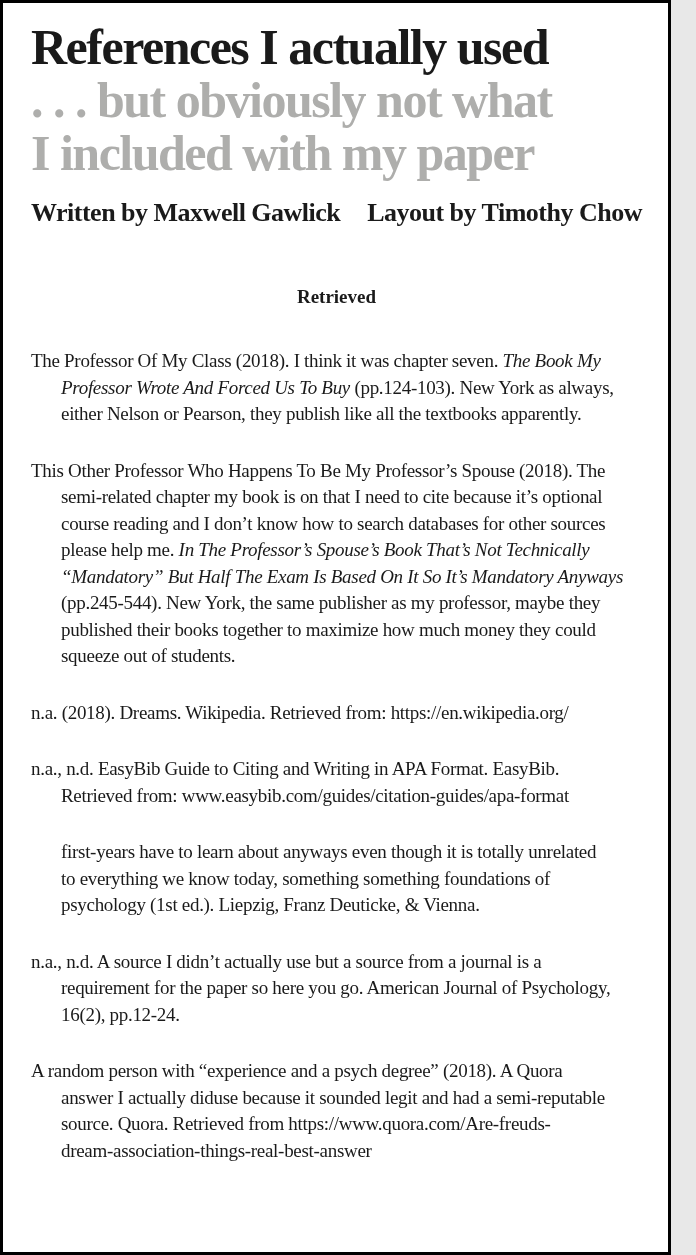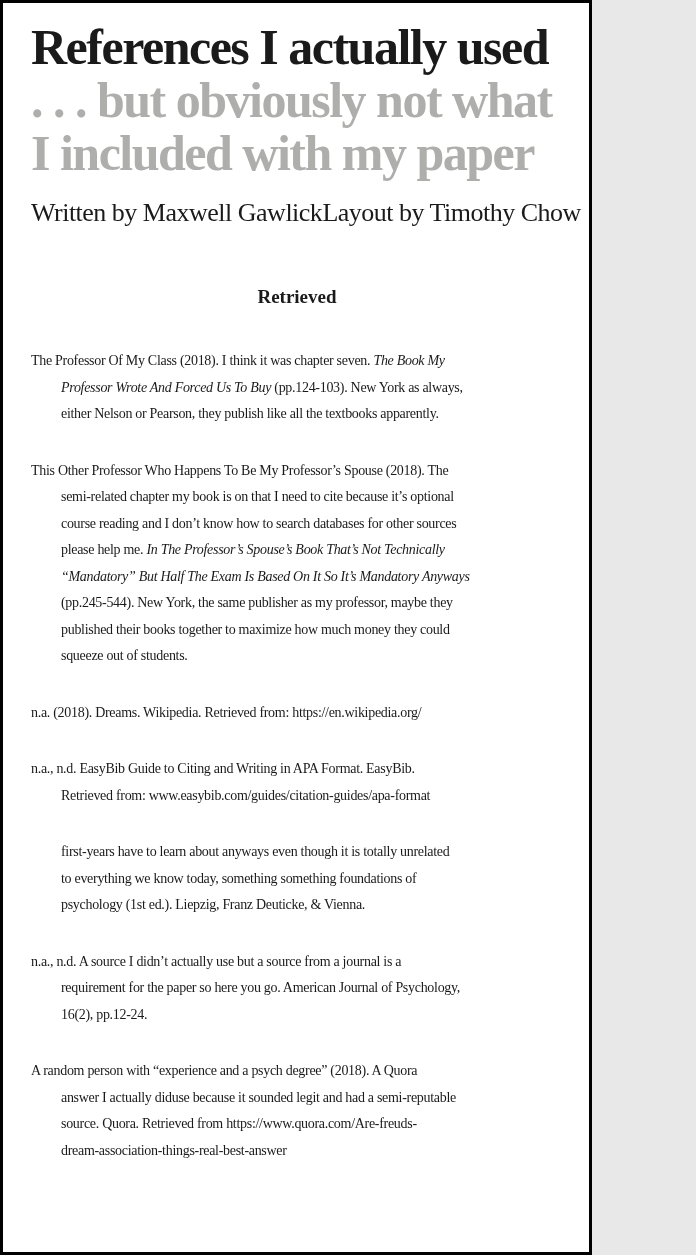--- a/index.html
+++ b/index.html
@@ -1,18 +1,18 @@
 <!DOCTYPE html>
 <html><head>
 <meta charset="utf-8">
 <style>
   * { margin: 0; padding: 0; box-sizing: border-box; }
   html, body { background: #e8e8e8; }
   .page {
-    width: 592px;
+    width: 671px;
     height: 1255px;
     background: #ffffff;
     border: 3px solid #000000;
     font-family: "Liberation Serif", serif;
     color: #1a1a1a;
     padding: 18px 26px 10px 28px;
     overflow: hidden;
     position: relative;
   }
   .title-block { }
@@ -23,35 +23,35 @@
     letter-spacing: -1.5px;
     white-space: nowrap;
   }
   .title-main { color: #1a1a1a; }
   .title-sub { color: #aeaeac; }
   .byline {
     margin-top: 16px;
     display: flex;
     justify-content: space-between;
     font-size: 26px;
-    font-weight: 400;
+    font-weight: 700;
     line-height: 34px;
     letter-spacing: -0.5px;
     white-space: nowrap;
   }
   .section-heading {
     margin-top: 54px;
     text-align: center;
     font-size: 19px;
     font-weight: 700;
     line-height: 26px;
   }
   .references-list {
     margin-top: 38px;
-    font-size: 14px;
+    font-size: 19px;
     line-height: 26.5px;
     letter-spacing: -0.3px;
   }
   .ref-entry { margin-bottom: 30px; }
   .ref-line { white-space: nowrap; }
   .ref-line.cont { padding-left: 30px; }
   .it { font-style: italic; }
 </style>
 </head>
 <body>

